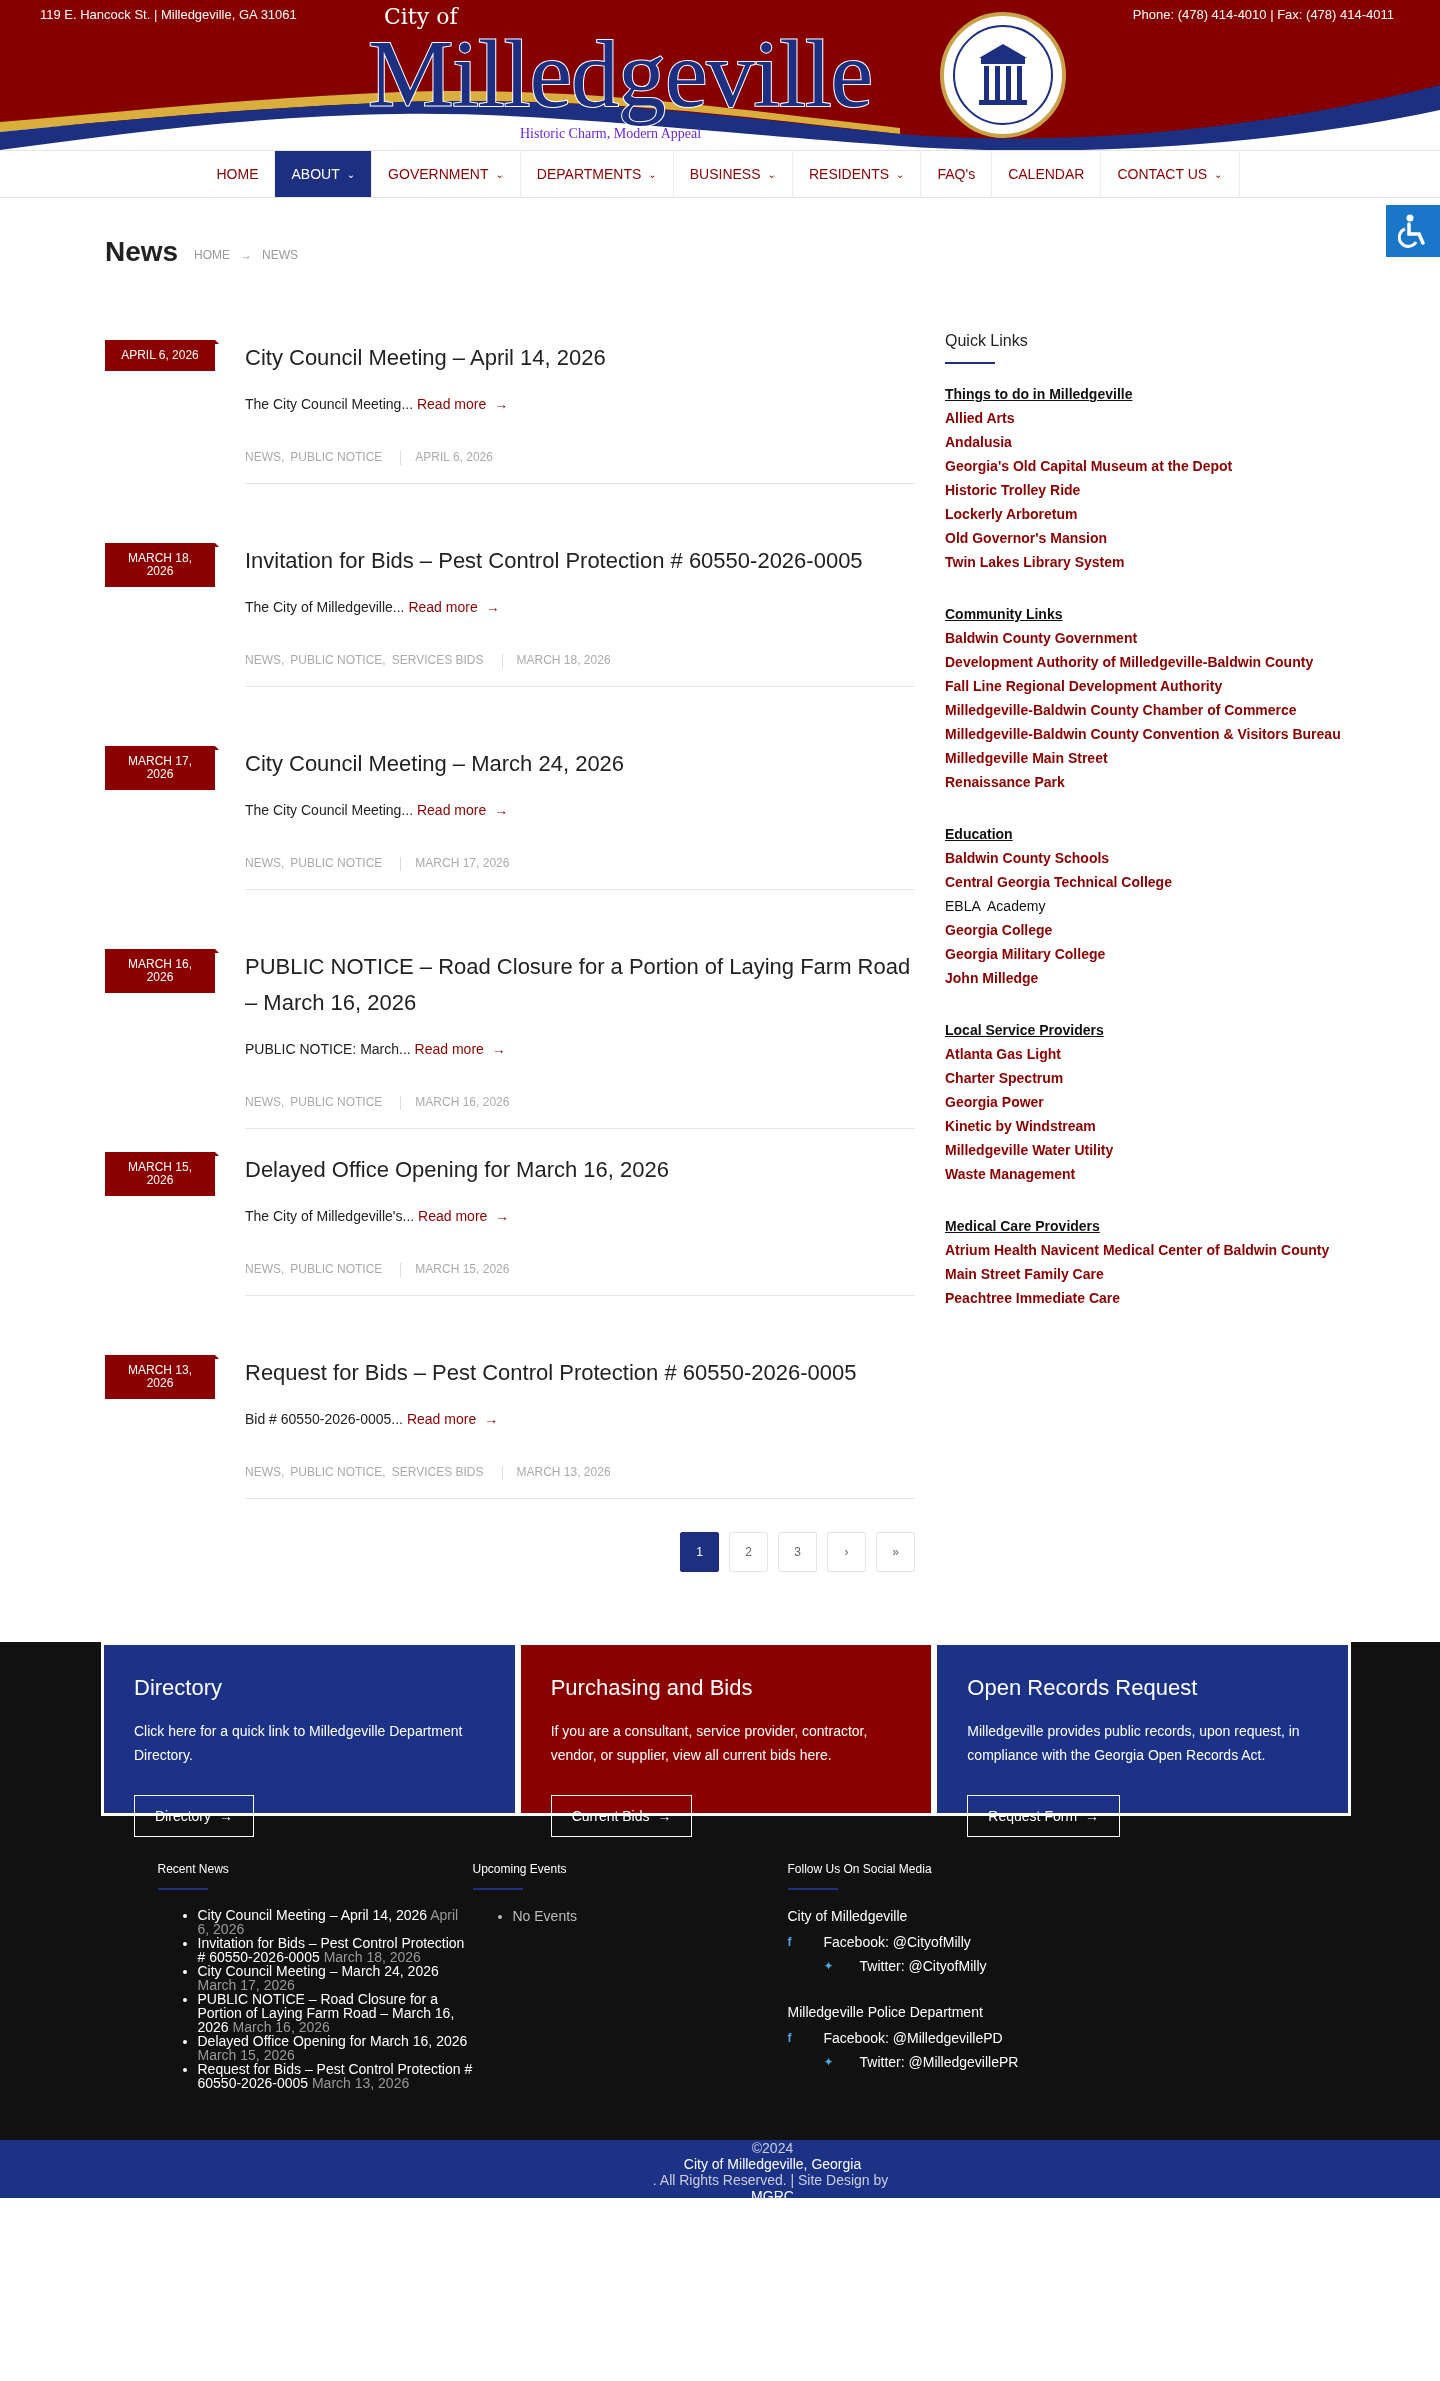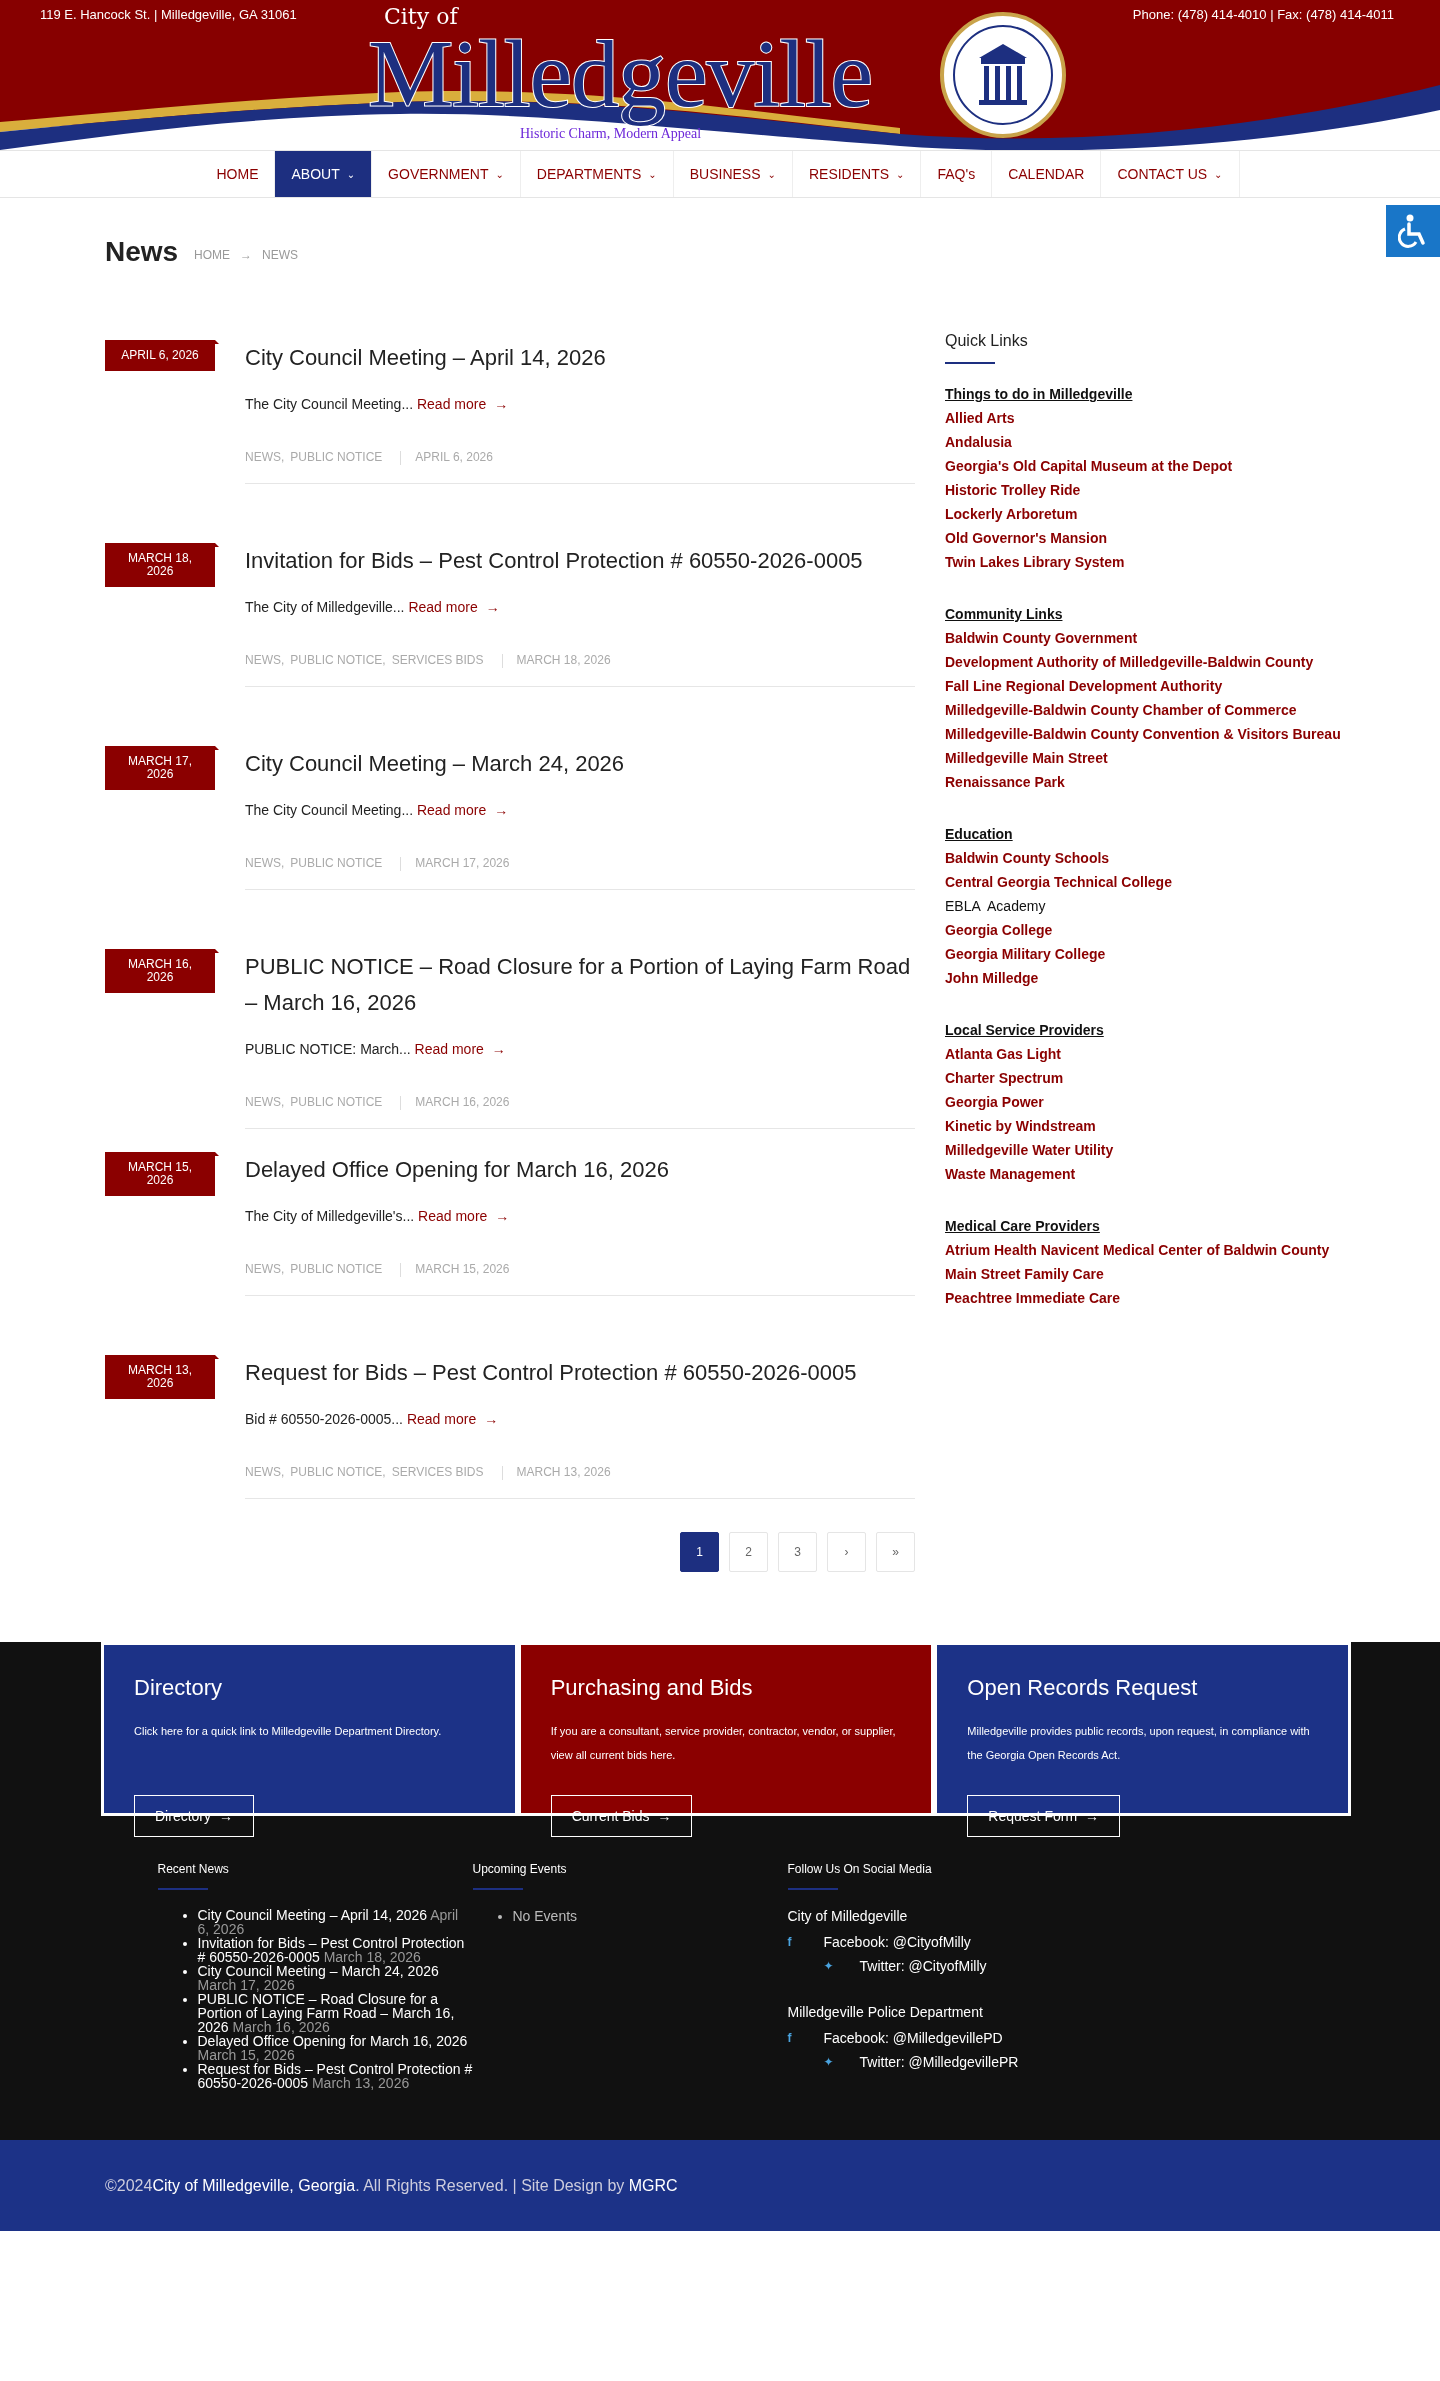--- a/index.html
+++ b/index.html
@@ -61,42 +61,42 @@
   .side-group a { display: block; font-size: 14px; color: #8b0000; font-weight: bold; line-height: 24px; }
   .side-group a.plain { color: #111; font-weight: normal; }
 
   
   .footer { background: #111; padding-top: 0; }
   .cta-row { width: 1335px; margin: 0 auto; display: flex; background: #fff; padding: 3px; gap: 6px; position: relative; left: -3px; width: 1250px; margin-left: 104px; }
   .cta { flex: 1; height: 168px; padding: 26px 30px; color: #fff; }
   .cta.blue { background: #1c3287; }
   .cta.red { background: #8b0000; }
   .cta h3 { font-size: 22px; font-weight: normal; margin-top: 4px; }
-  .cta p { font-size: 11px; line-height: 24px; margin-top: 18px; height: 50px; }
+  .cta p { font-size: 14px; line-height: 24px; margin-top: 18px; height: 50px; }
   .cta .btn { display: inline-block; margin-top: 26px; border: 1px solid #fff; padding: 12px 20px; font-size: 14px; }
   .cta .btn .arr { margin-left: 8px; }
 
   .footer-cols { width: 1335px; margin: 0 auto; padding: 46px 0 40px 105px; display: flex; height: 600px; max-height: 600px; }
   .fcol { color: #fff; }
   .fcol h5 { font-size: 12px; font-weight: normal; }
   .fcol .ul { width: 50px; height: 2px; background: #1d2f80; margin: 12px 0 18px; }
   .recent { width: 315px; }
   .recent ul { padding-left: 40px; font-size: 14px; line-height: 14px; }
   .recent li { margin-bottom: 0; }
   .recent li .d { color: #999; }
   .events { width: 315px; }
   .events ul { padding-left: 40px; font-size: 14px; color: #bbb; }
   .social { width: 300px; font-size: 14px; }
   .social .org { margin-bottom: 10px; }
   .social .row { display: flex; align-items: center; margin-bottom: 8px; }
   .social .ico { width: 36px; color: #4aa3df; font-weight: bold; font-size: 12px; }
   .social .indent { padding-left: 36px; }
   .social .group { margin-bottom: 30px; }
 
-  .bottombar { background: #1c3287; height: 91px; display: flex; align-items: center; padding-left: 105px; color: #ccd; font-size: 16px; }
+  .bottombar { background: #1c3287; height: 58px; display: flex; align-items: center; padding-left: 105px; color: #ccd; font-size: 14px; flex-direction: column; }
   .bottombar b { color: #fff; font-weight: normal; }
 </style>
 </head>
 <body>
 
 <div class="header">
   <svg class="bg" viewBox="0 0 1440 150" preserveAspectRatio="none">
     <path d="M0,0 H1440 V95 C1300,135 1100,150 900,140 C700,130 500,105 300,112 C180,116 80,125 0,130 Z" fill="#870000"></path>
     <path d="M0,122 C120,112 250,98 400,92 C600,86 750,112 900,128 L900,134 C750,118 600,96 400,102 C250,108 120,120 0,132 Z" fill="#d9ae3c"></path>
     <path d="M0,132 C120,120 250,108 400,102 C600,96 750,120 900,134 C1100,150 1300,120 1440,85 L1440,110 C1300,140 1100,160 900,146 C700,132 550,112 400,114 C250,116 120,134 0,150 Z" fill="#1d2f80"></path>

